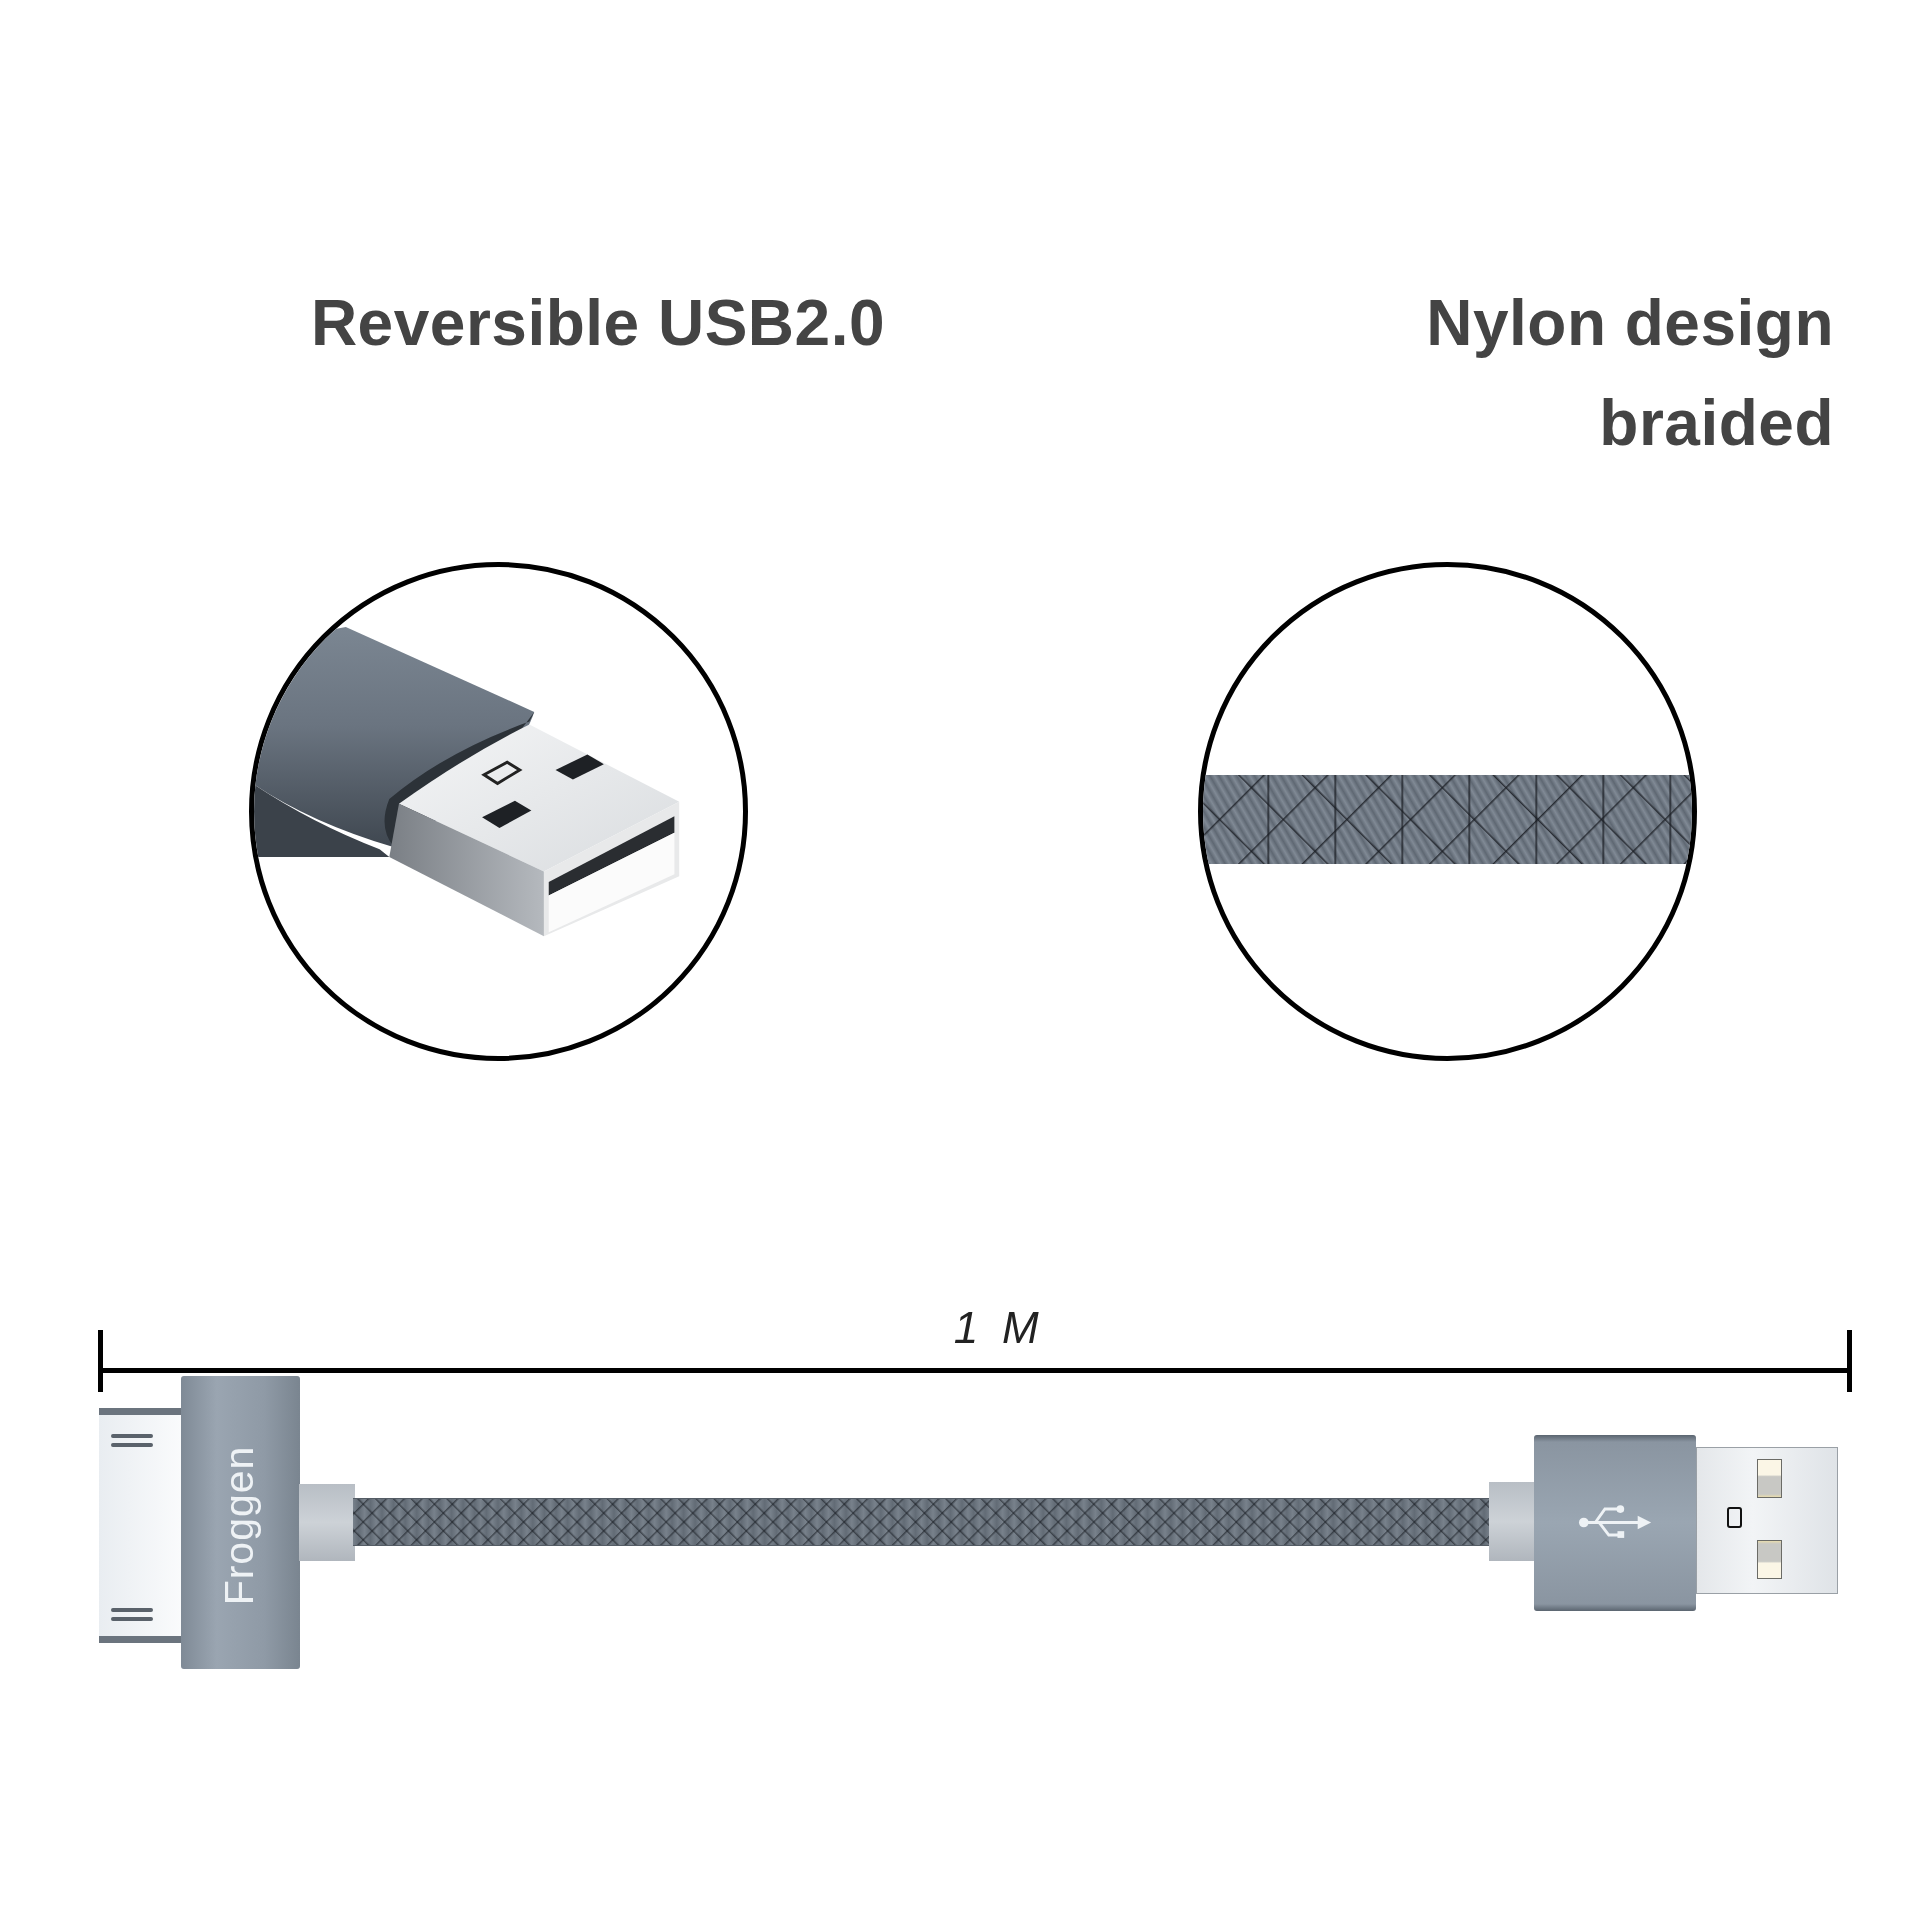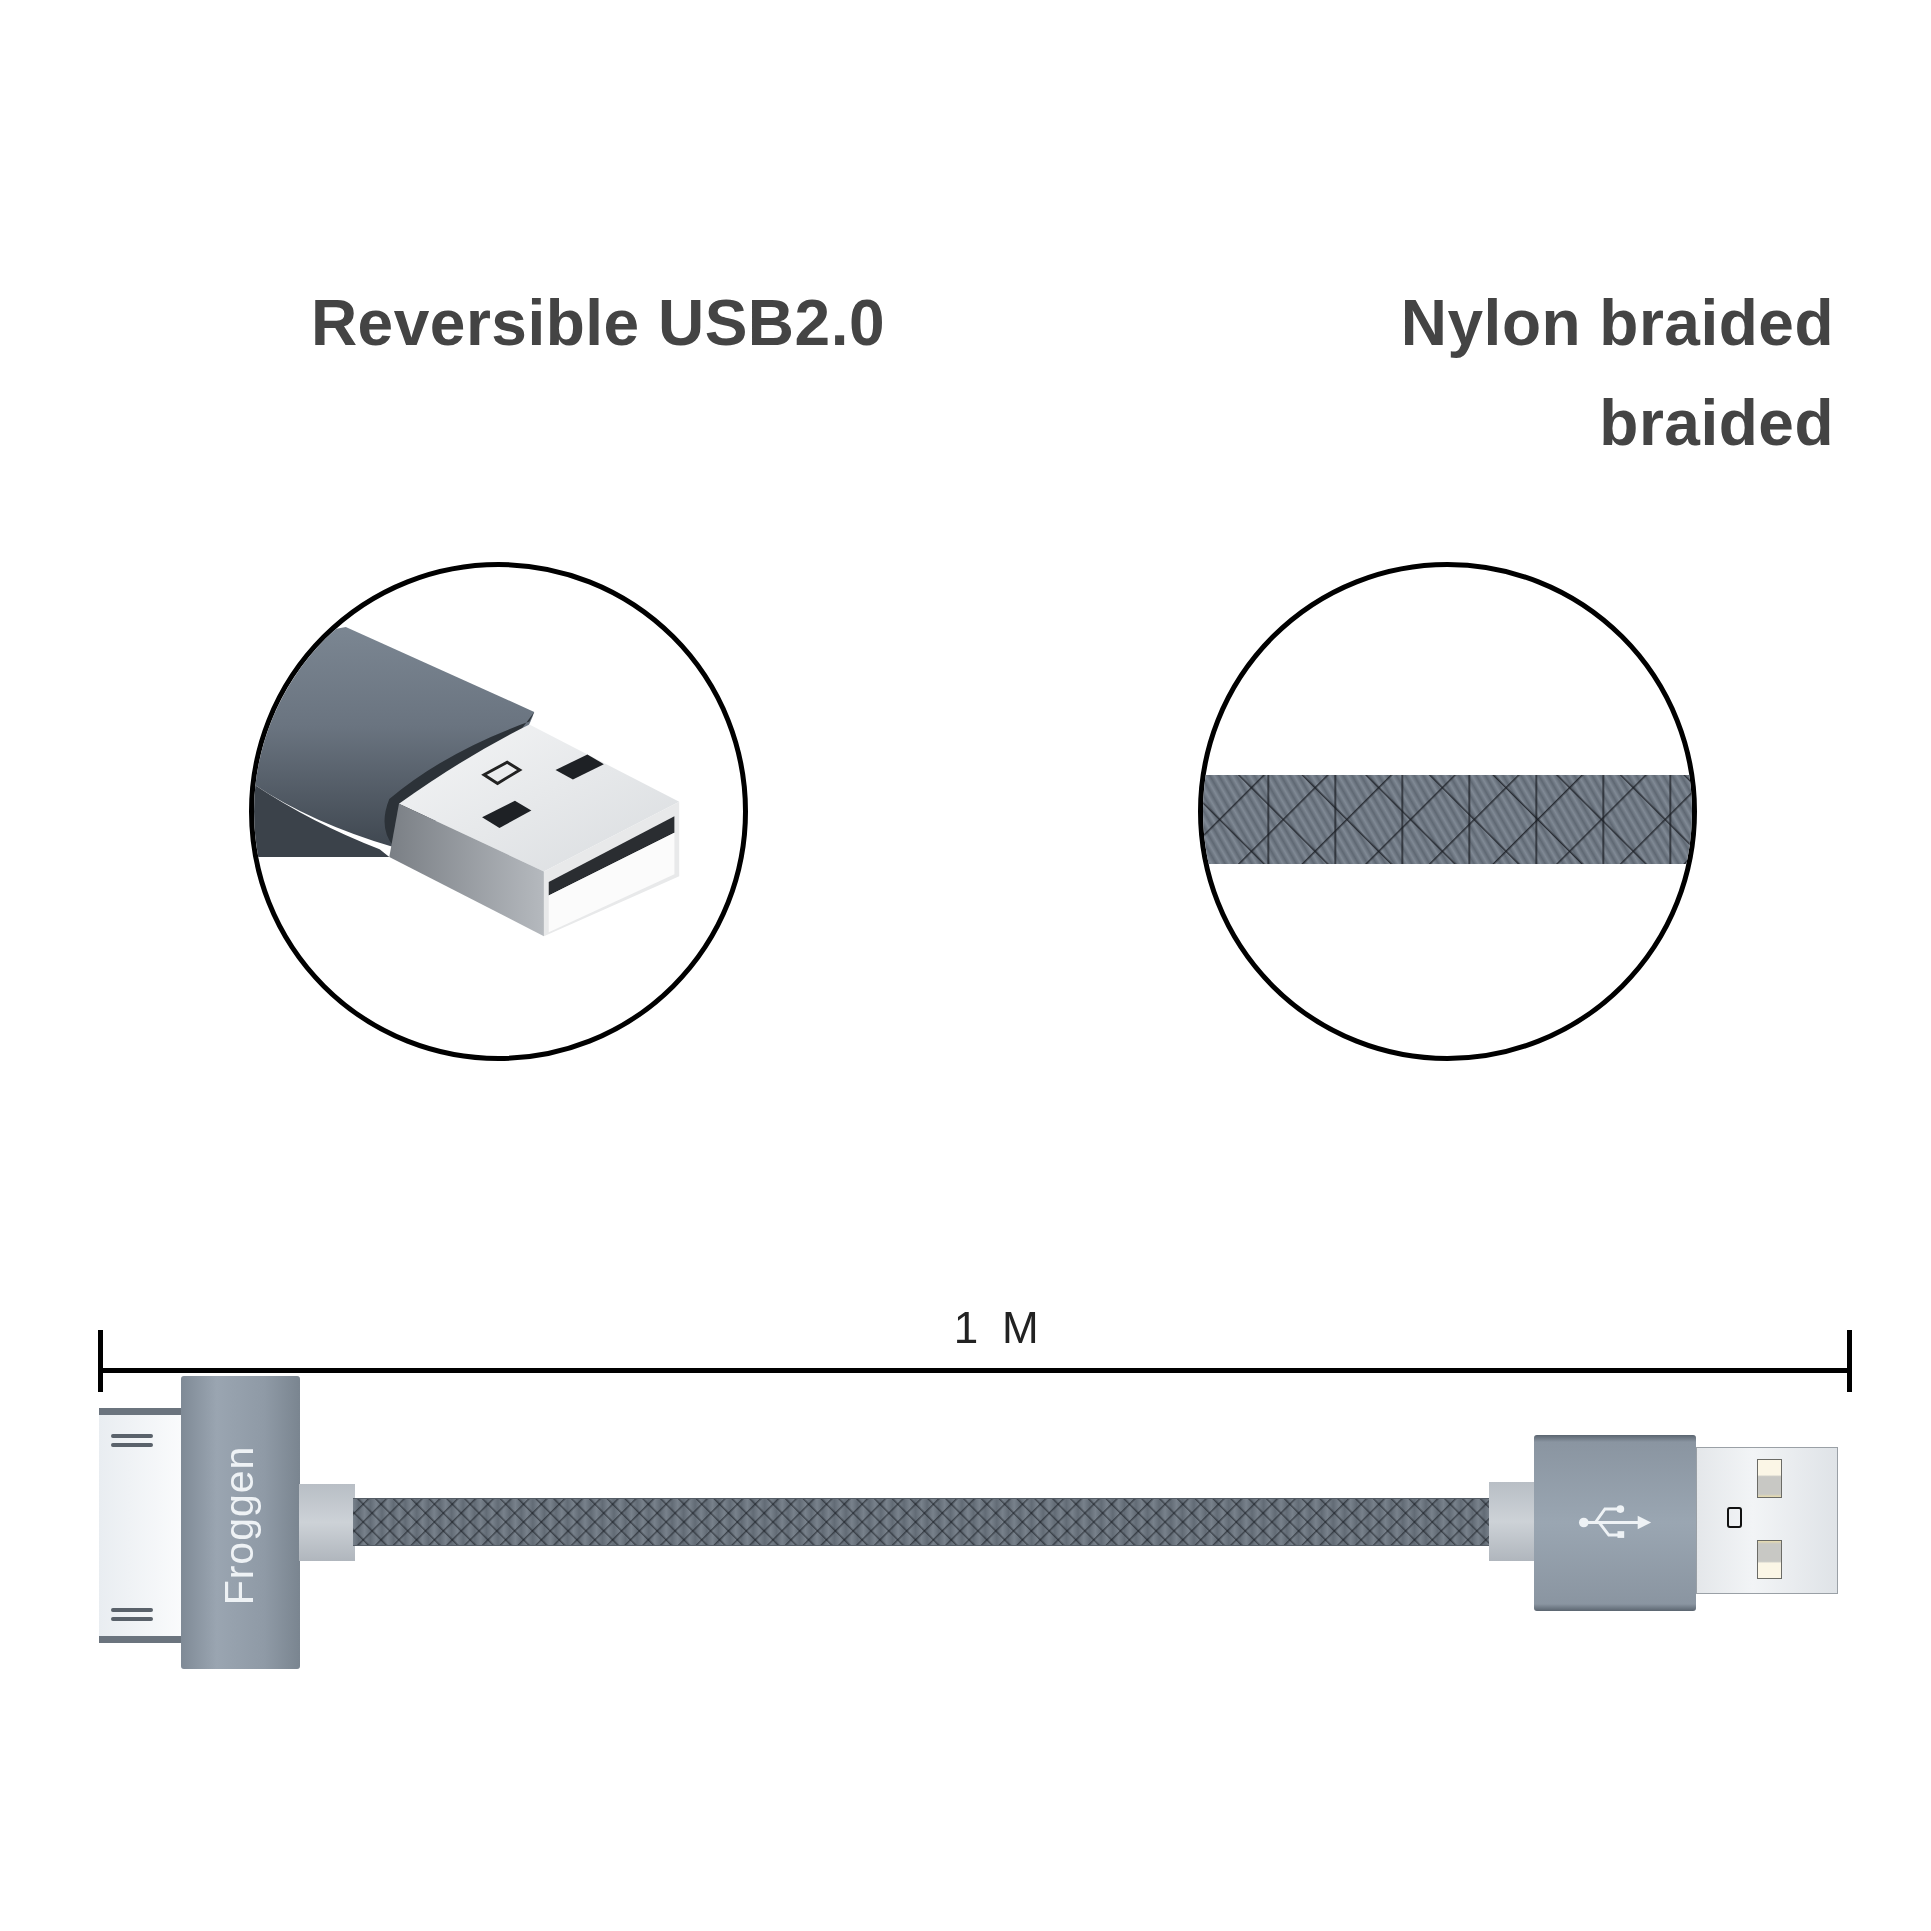--- a/index.html
+++ b/index.html
@@ -19,31 +19,31 @@
     background-image:
       repeating-linear-gradient(90deg, rgba(0,0,0,0) 0, rgba(0,0,0,0) 64px, rgba(25,28,34,0.9) 65px, rgba(0,0,0,0) 67px),
       repeating-linear-gradient(135deg, rgba(0,0,0,0) 0px, rgba(0,0,0,0) 42px, rgba(25,28,34,0.8) 43px, rgba(0,0,0,0) 45px),
       repeating-linear-gradient(45deg, rgba(0,0,0,0) 0px, rgba(0,0,0,0) 42px, rgba(25,28,34,0.8) 43px, rgba(0,0,0,0) 45px),
       repeating-linear-gradient(60deg, rgba(190,200,212,0.35) 0px, rgba(190,200,212,0.0) 3.9px, rgba(190,200,212,0.35) 7.7px);
   }
   .metal-housing {
     background: linear-gradient(180deg, #5b6570 0%, #8a95a1 4%, #9aa6b2 50%, #8a95a1 96%, #5b6570 100%);
   }
   .measure-line { background:#000; }
-  .measure-label { font-size:44px; color:#222; letter-spacing:5.8px; }
+  .measure-label { font-size:44px; color:#222; letter-spacing:5.8px;font-style:italic; }
 </style>
 </head>
 <body>
 
 <div class="heading" style="left:113px; top:273px;">
   <div>Reversible USB2.0</div>
 </div>
 
 <div class="heading" style="left:1062px; top:273px;">
-  <div>Nylon braided</div>
+  <div>Nylon design</div>
   <div>braided</div>
 </div>
 
 <div class="circle" style="left:249px; top:562px;">
   <svg width="489" height="489" viewBox="0 0 506 506" style="position:absolute;left:0;top:0;">
     <defs>
       <linearGradient id="hs" x1="0" y1="0" x2="0" y2="1">
         <stop offset="0" stop-color="#7b8692"></stop>
         <stop offset="0.45" stop-color="#6a7480"></stop>
         <stop offset="1" stop-color="#3f4750"></stop>

